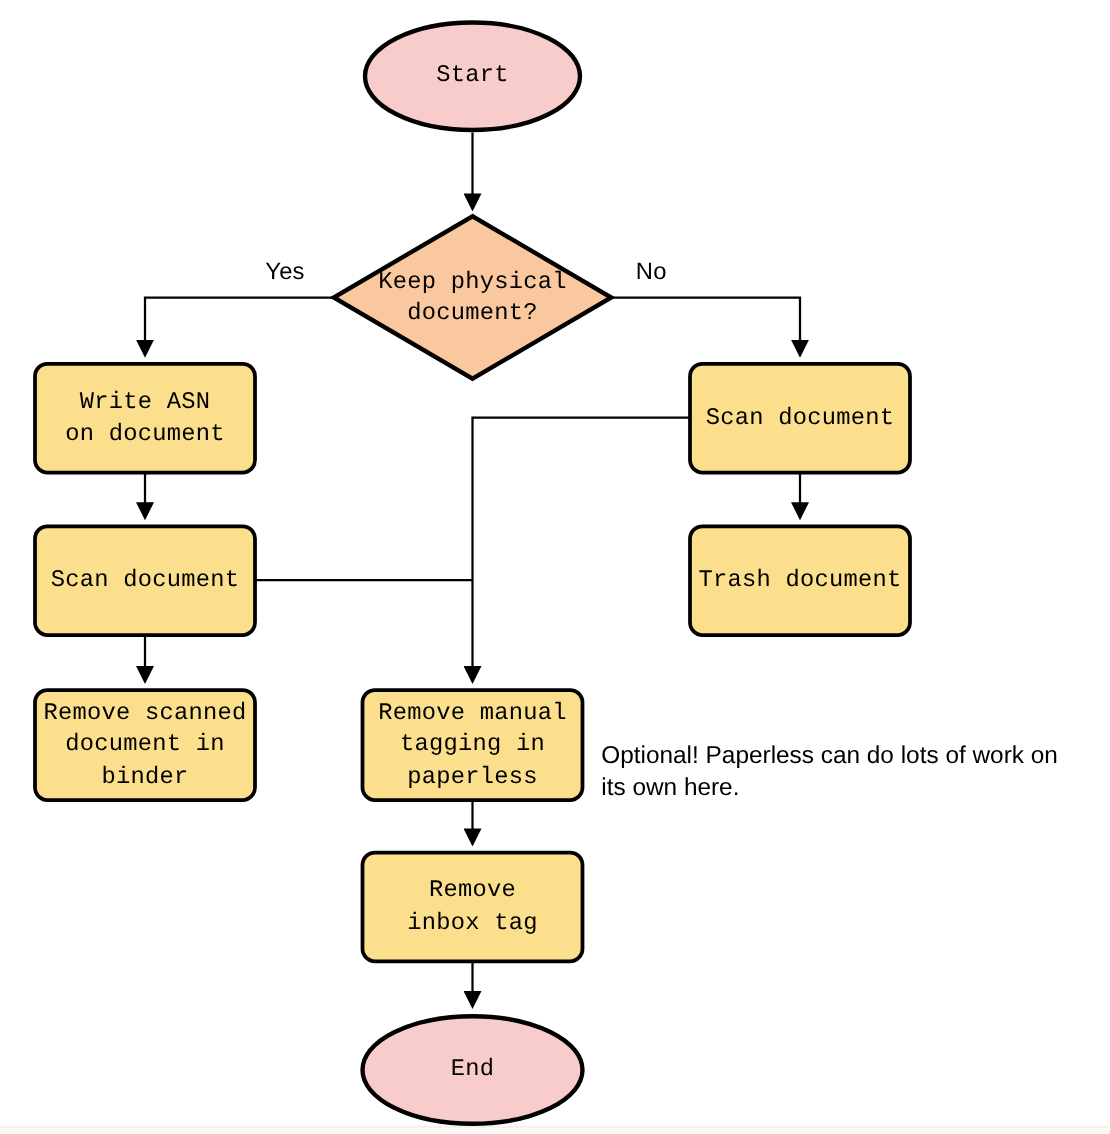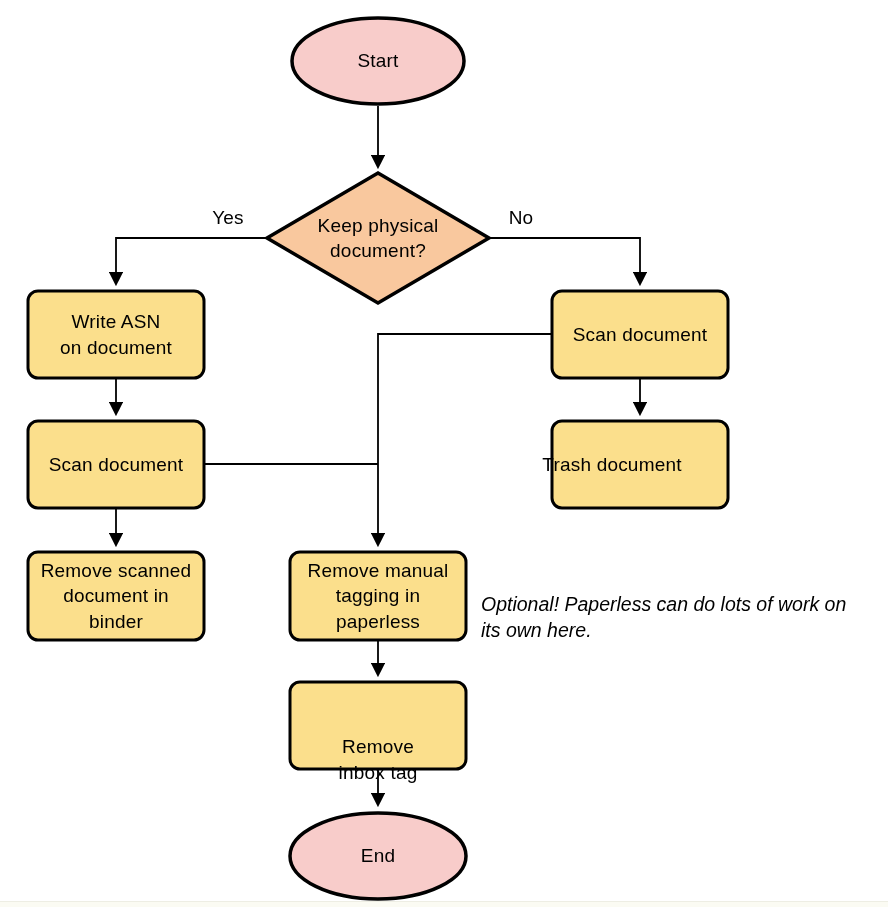--- a/index.html
+++ b/index.html
@@ -21,34 +21,34 @@
     position: absolute;
     display: flex;
     align-items: center;
     justify-content: center;
     text-align: center;
     white-space: pre-line;
     font-size: 19px;
     line-height: 1.32;
     letter-spacing: 0.2px;
     pointer-events: none;
+    font-family: Liberation Mono, monospace;
   }
   .edge-label {
     position: absolute;
     font-size: 19px;
     letter-spacing: 0.2px;
     text-align: center;
   }
   .note {
     position: absolute;
     left: 481px;
     top: 592px;
     width: 406px;
     font-size: 19.5px;
-    font-style: italic;
     line-height: 1.32;
     white-space: pre-line;
   }
   .bottom-strip {
     position: absolute;
     left: 0;
     top: 901px;
     width: 888px;
     height: 6px;
     background: #fbfbf3;
@@ -108,27 +108,27 @@
 on document</div>
 
   <div class="node-label" style="left:28px; top:421px; width:176px; height:87px;">Scan document</div>
 
   <div class="node-label" style="left:28px; top:552px; width:176px; height:88px;">Remove scanned
 document in
 binder</div>
 
   <div class="node-label" style="left:552px; top:291px; width:176px; height:87px;">Scan document</div>
 
-  <div class="node-label" style="left:524px; top:421px; width:176px; height:87px;">Trash document</div>
+  <div class="node-label" style="left:552px; top:421px; width:176px; height:87px;">Trash document</div>
 
   <div class="node-label" style="left:290px; top:552px; width:176px; height:88px;">Remove manual
 tagging in
 paperless</div>
 
-  <div class="node-label" style="left:290px; top:682px; width:176px; height:87px;margin-top:34px;">Remove
+  <div class="node-label" style="left:290px; top:682px; width:176px; height:87px;">Remove
 inbox tag</div>
 
   <div class="node-label" style="left:290px; top:813px; width:176px; height:86px;">End</div>
 
   <div class="edge-label" style="left:198px; top:207px; width:60px;">Yes</div>
 
   <div class="edge-label" style="left:496px; top:207px; width:50px;">No</div>
 
   <div class="note">Optional! Paperless can do lots of work on
 its own here.</div>

